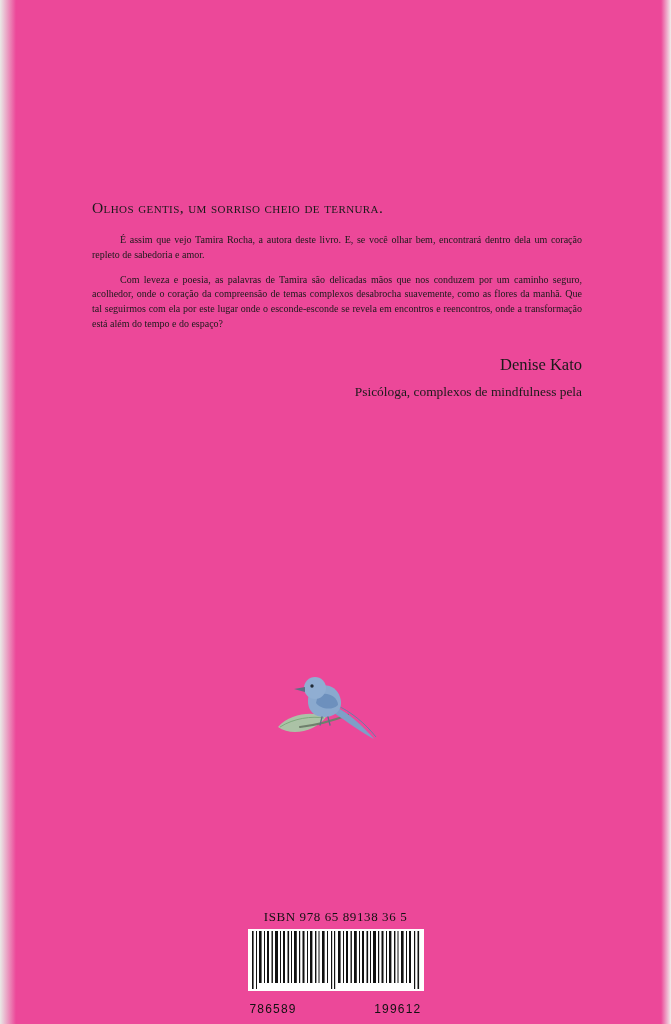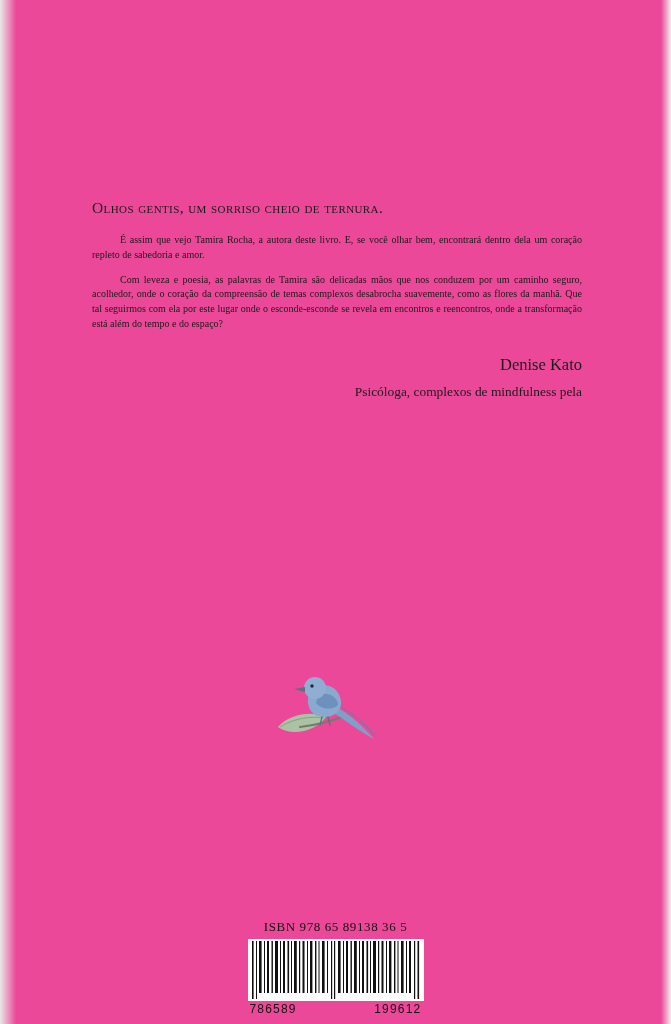--- a/index.html
+++ b/index.html
@@ -114,21 +114,21 @@
     display: block;
   }
   .barcode-digits {
     width: 176px;
     display: flex;
     justify-content: space-between;
     font-family: "Liberation Sans", sans-serif;
     font-size: 12px;
     letter-spacing: 1.2px;
     color: #111;
-    margin-top: 1px;
+    margin-top: 11px;
     padding: 0 2px;
     box-sizing: border-box;
   }
 </style>
 </head>
 <body>
 
 <div class="page">
 
   <div class="text-block">

